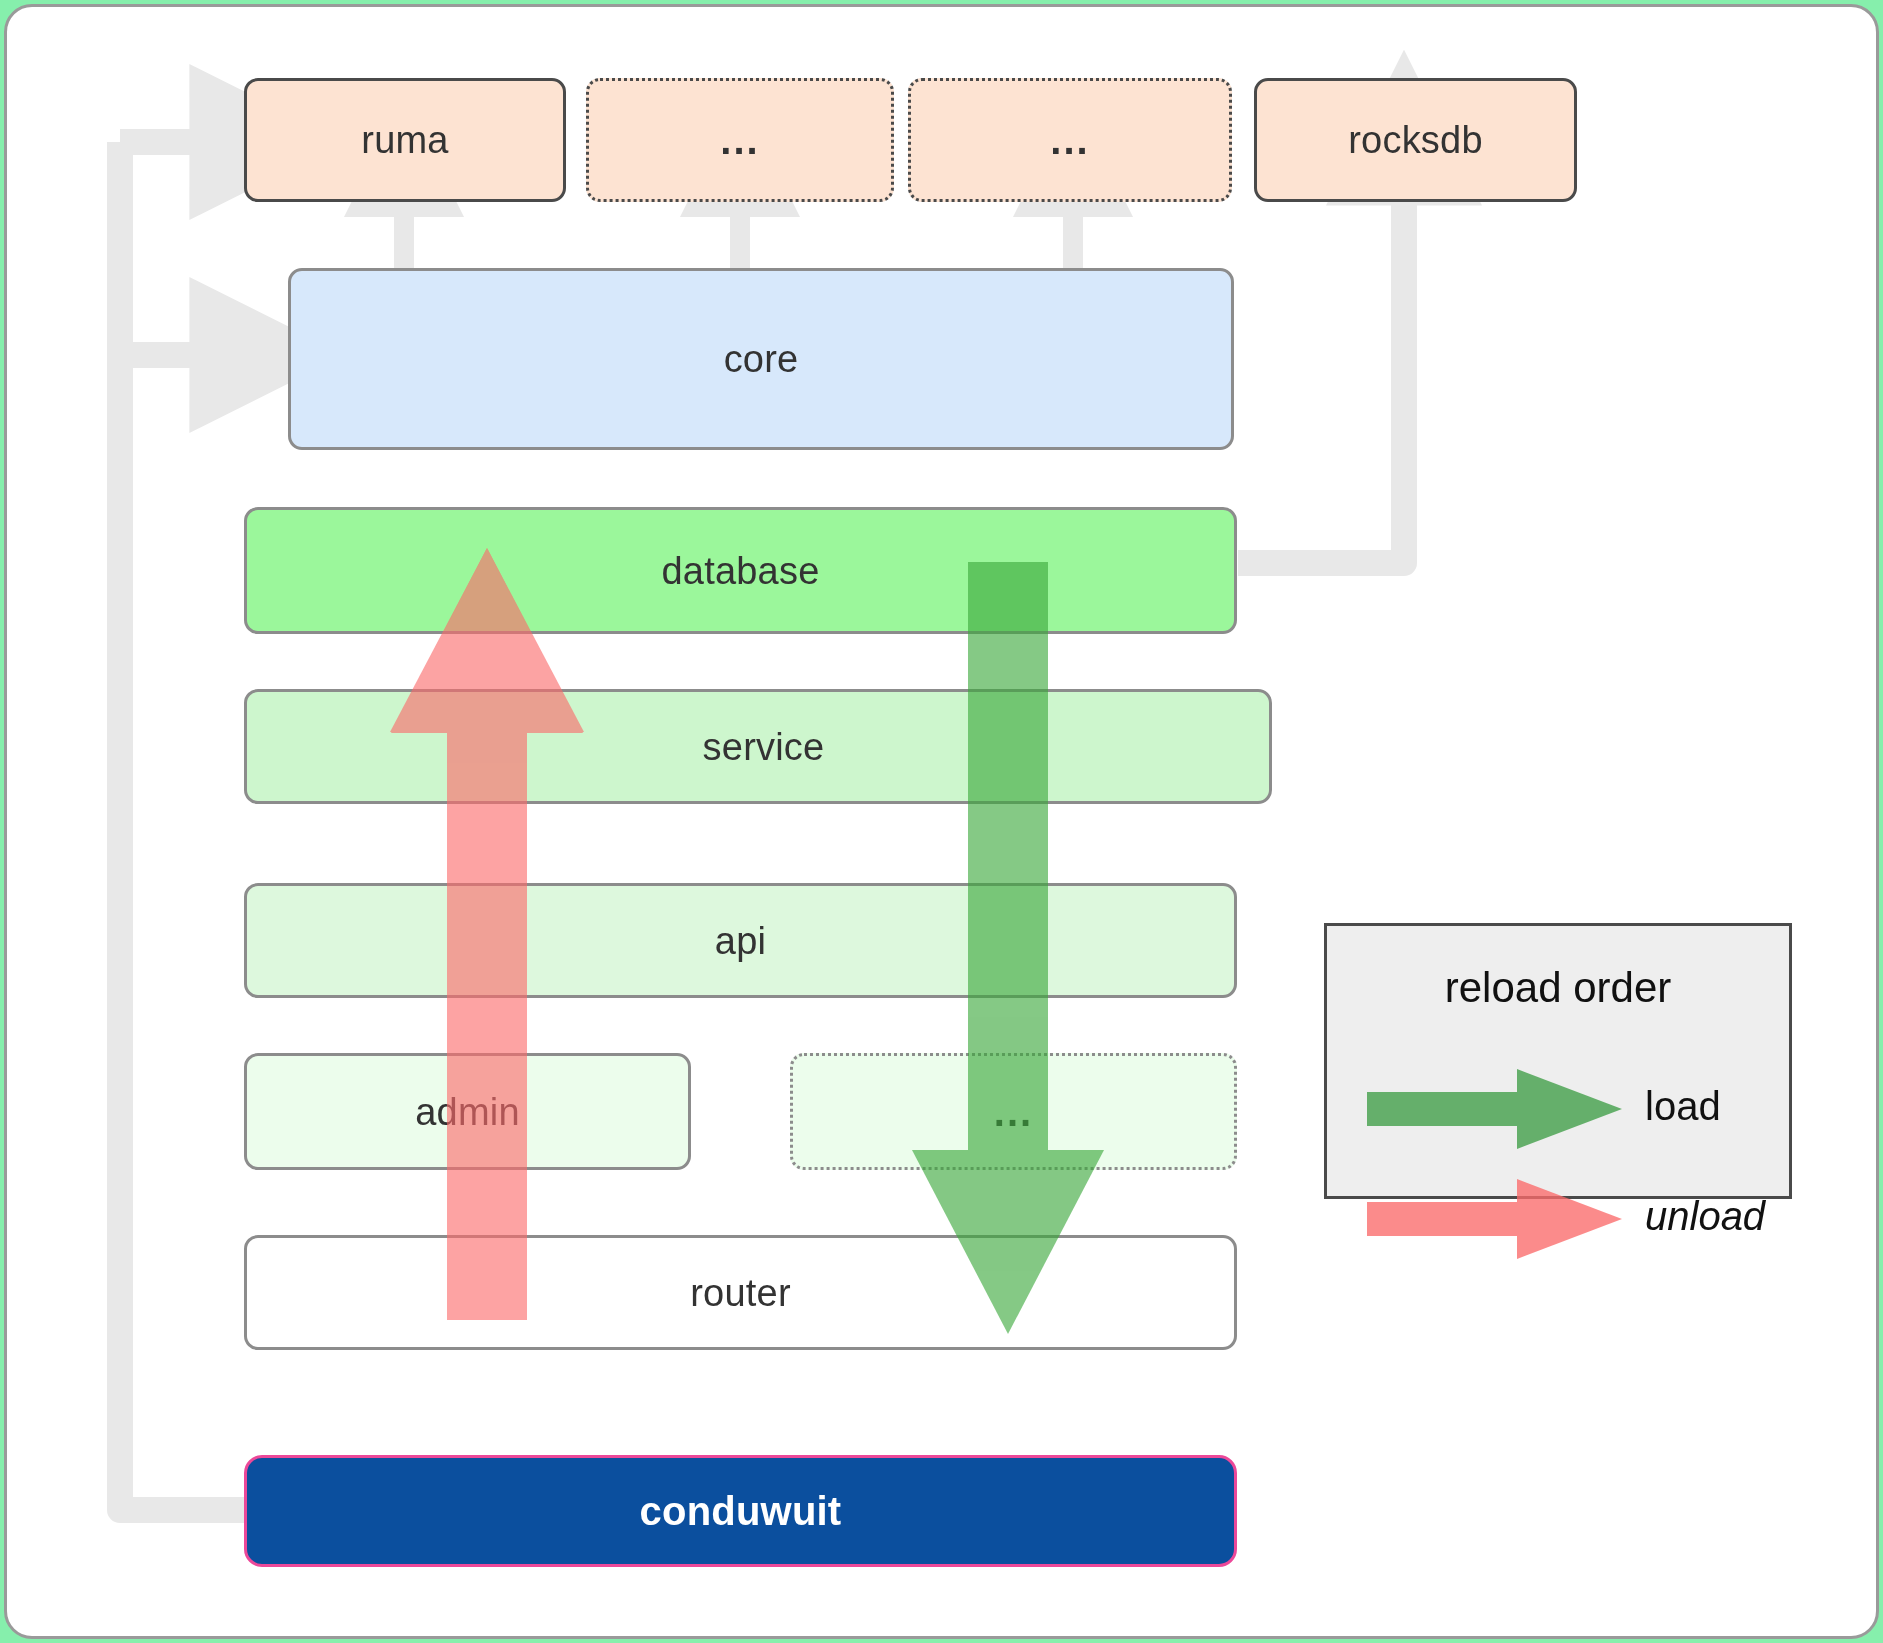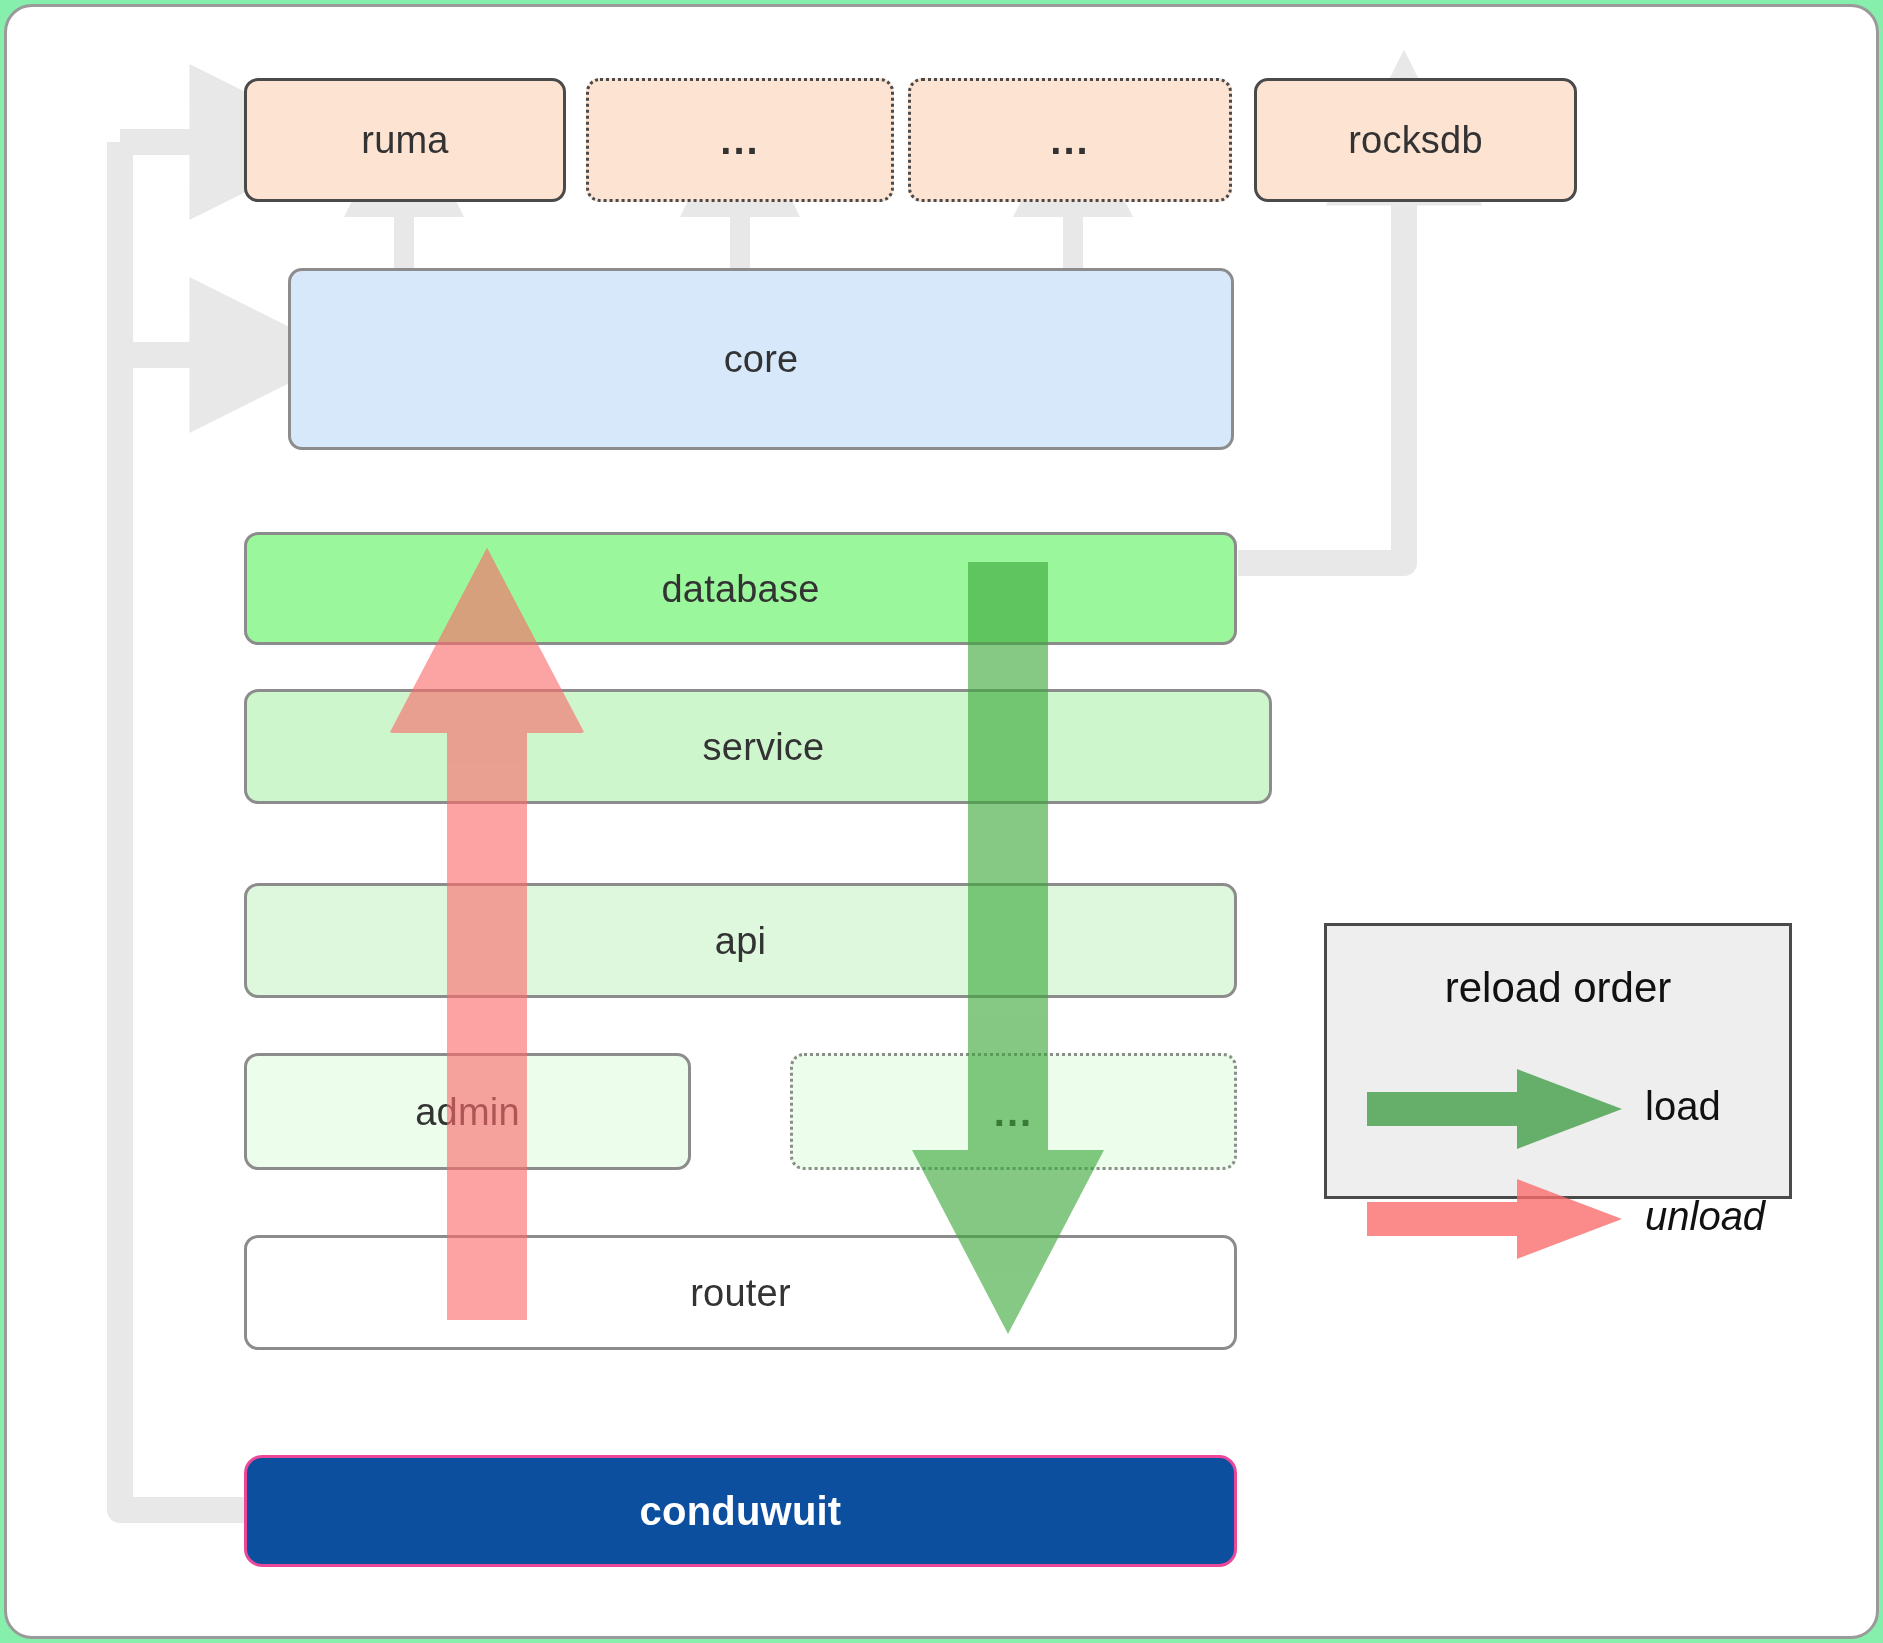--- a/index.html
+++ b/index.html
@@ -162,21 +162,21 @@
   </div>
 
   <div class="node dep-solid" style="left:1254px;top:78px;width:323px;height:124px;">
     <span class="lbl">rocksdb</span>
   </div>
 
   <div class="node core-box" style="left:244px;top:268px;width:946px;height:182px;margin-left:44px;">
     <span class="lbl">core</span>
   </div>
 
-  <div class="node db-box" style="left:244px;top:507px;width:993px;height:113px;margin-top:25px;">
+  <div class="node db-box" style="left:244px;top:507px;width:993px;height:127px;">
     <span class="lbl">database</span>
   </div>
 
   <div class="node svc-box" style="left:244px;top:689px;width:1028px;height:115px;padding-left:11px;">
     <span class="lbl">service</span>
   </div>
 
   <div class="node api-box" style="left:244px;top:871px;width:993px;height:115px;margin-top:12px;">
     <span class="lbl">api</span>
   </div>

